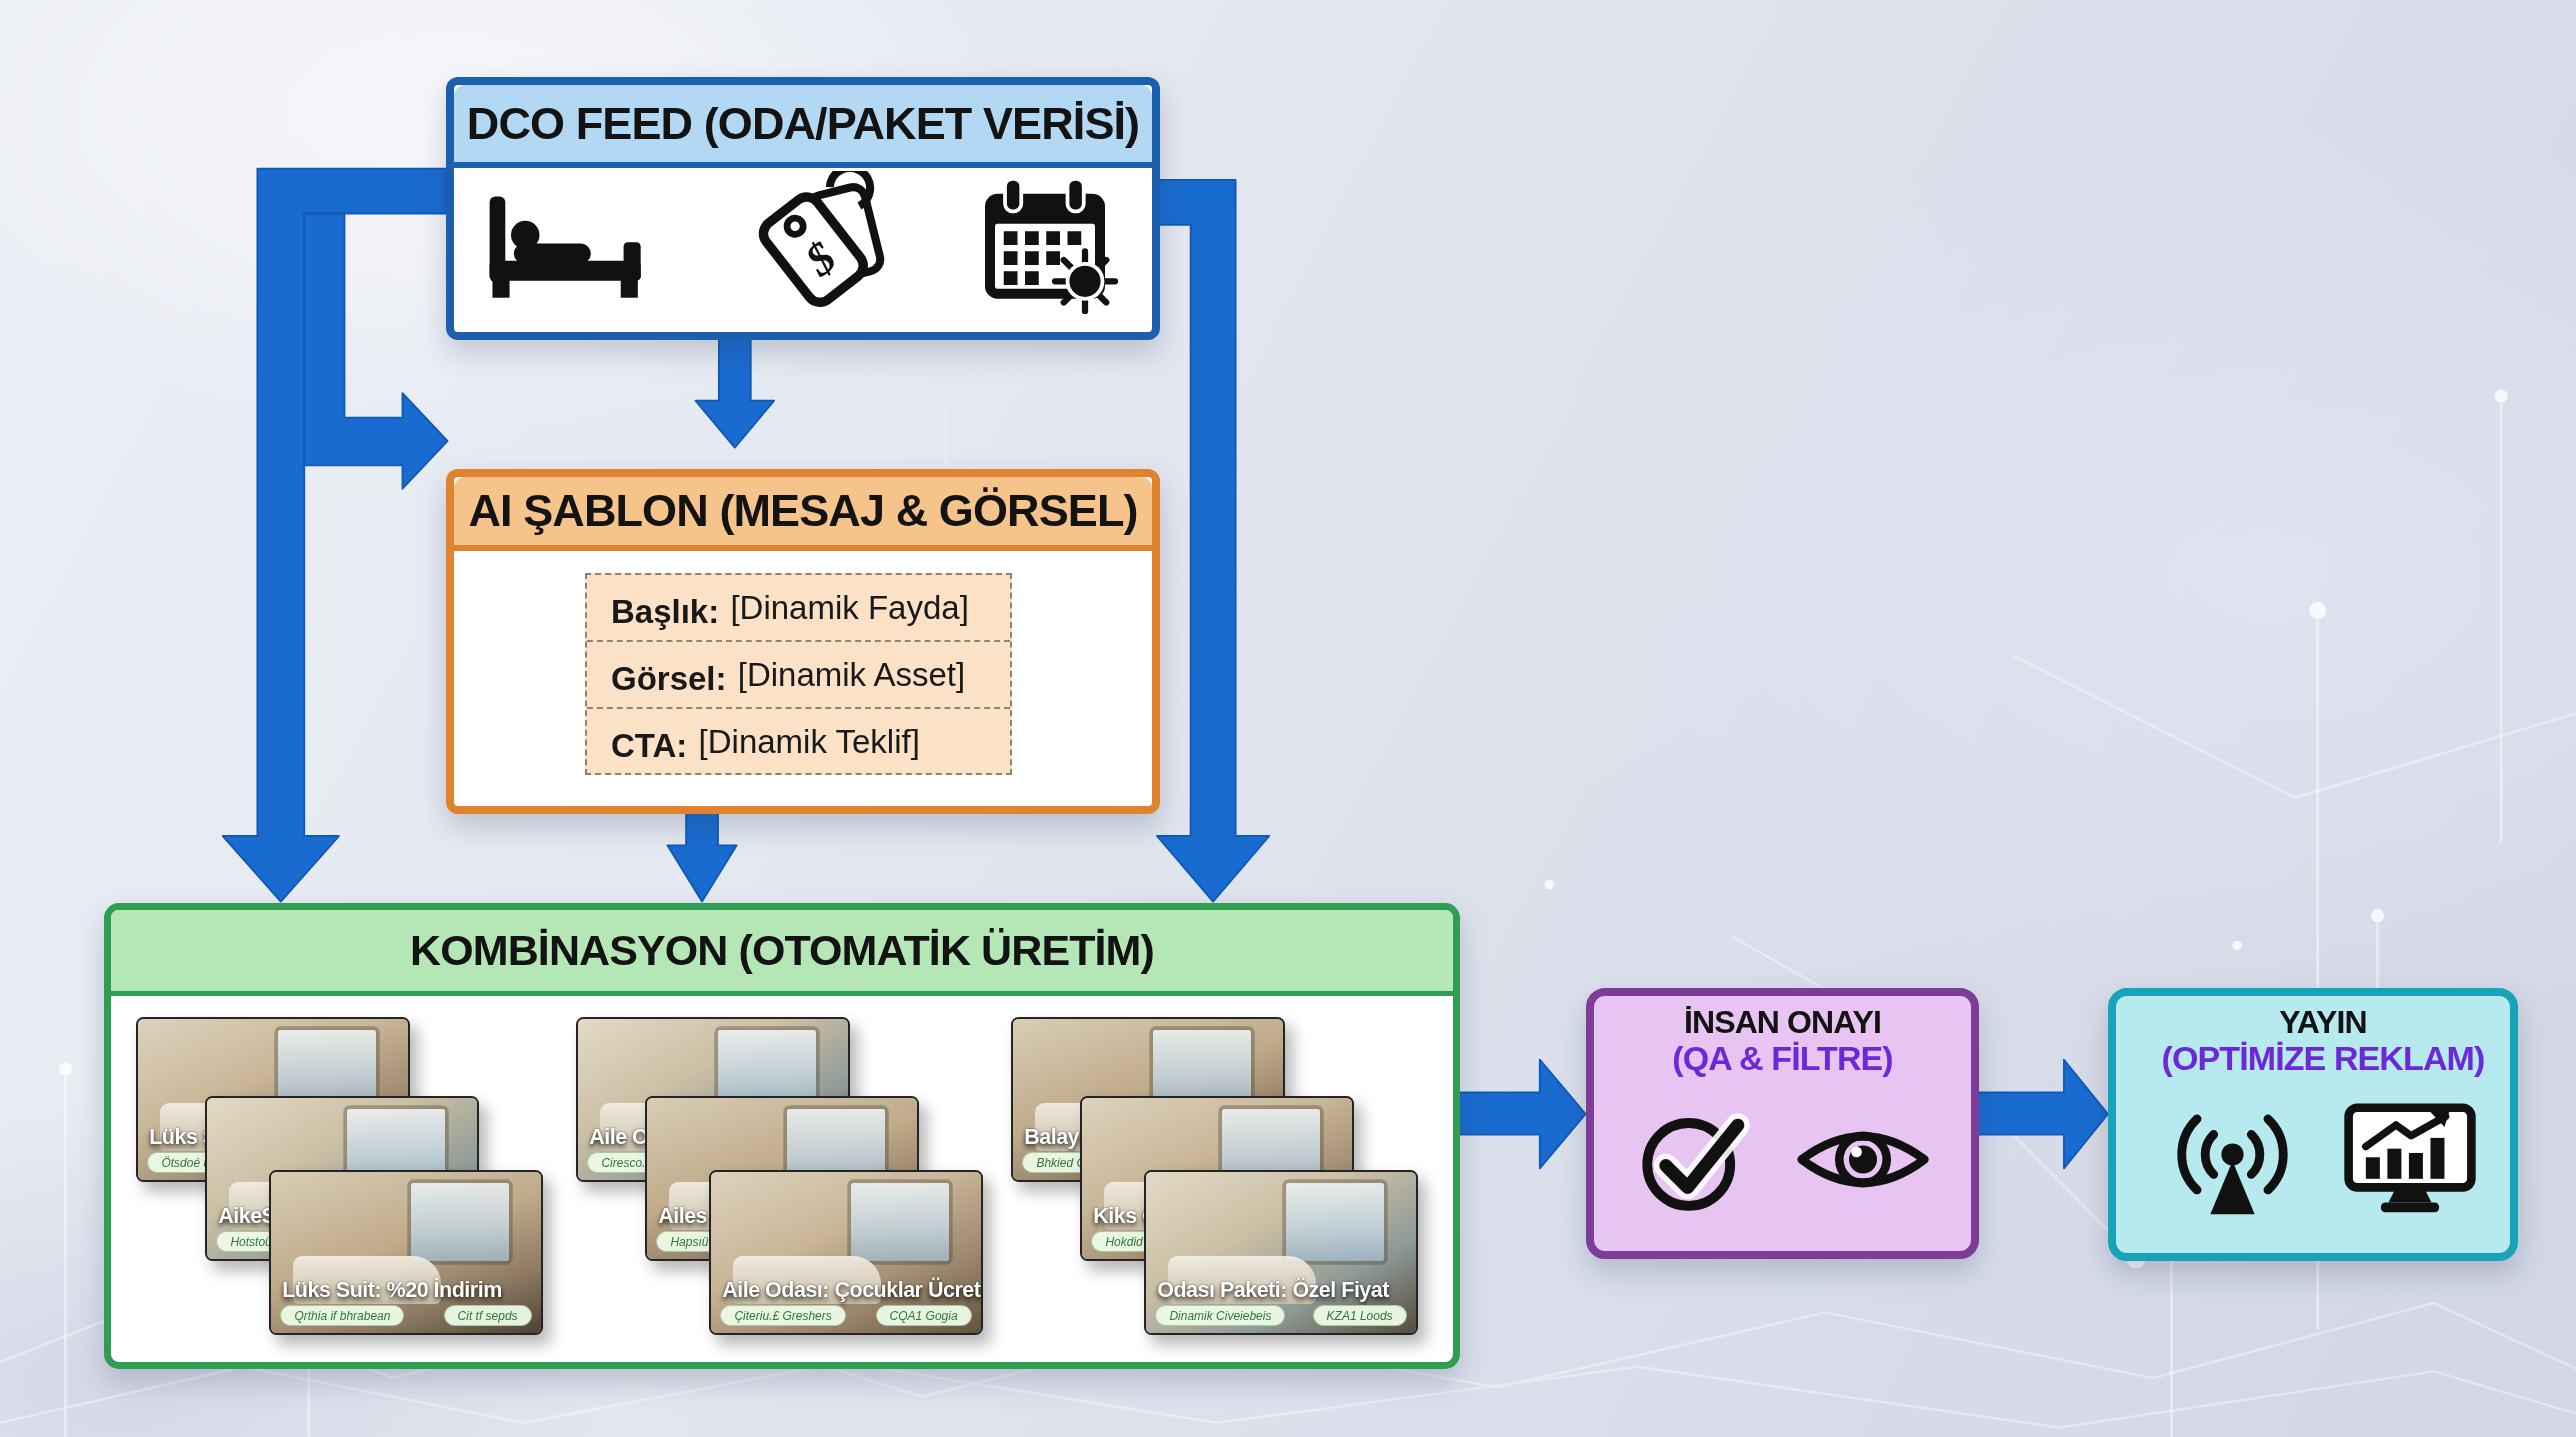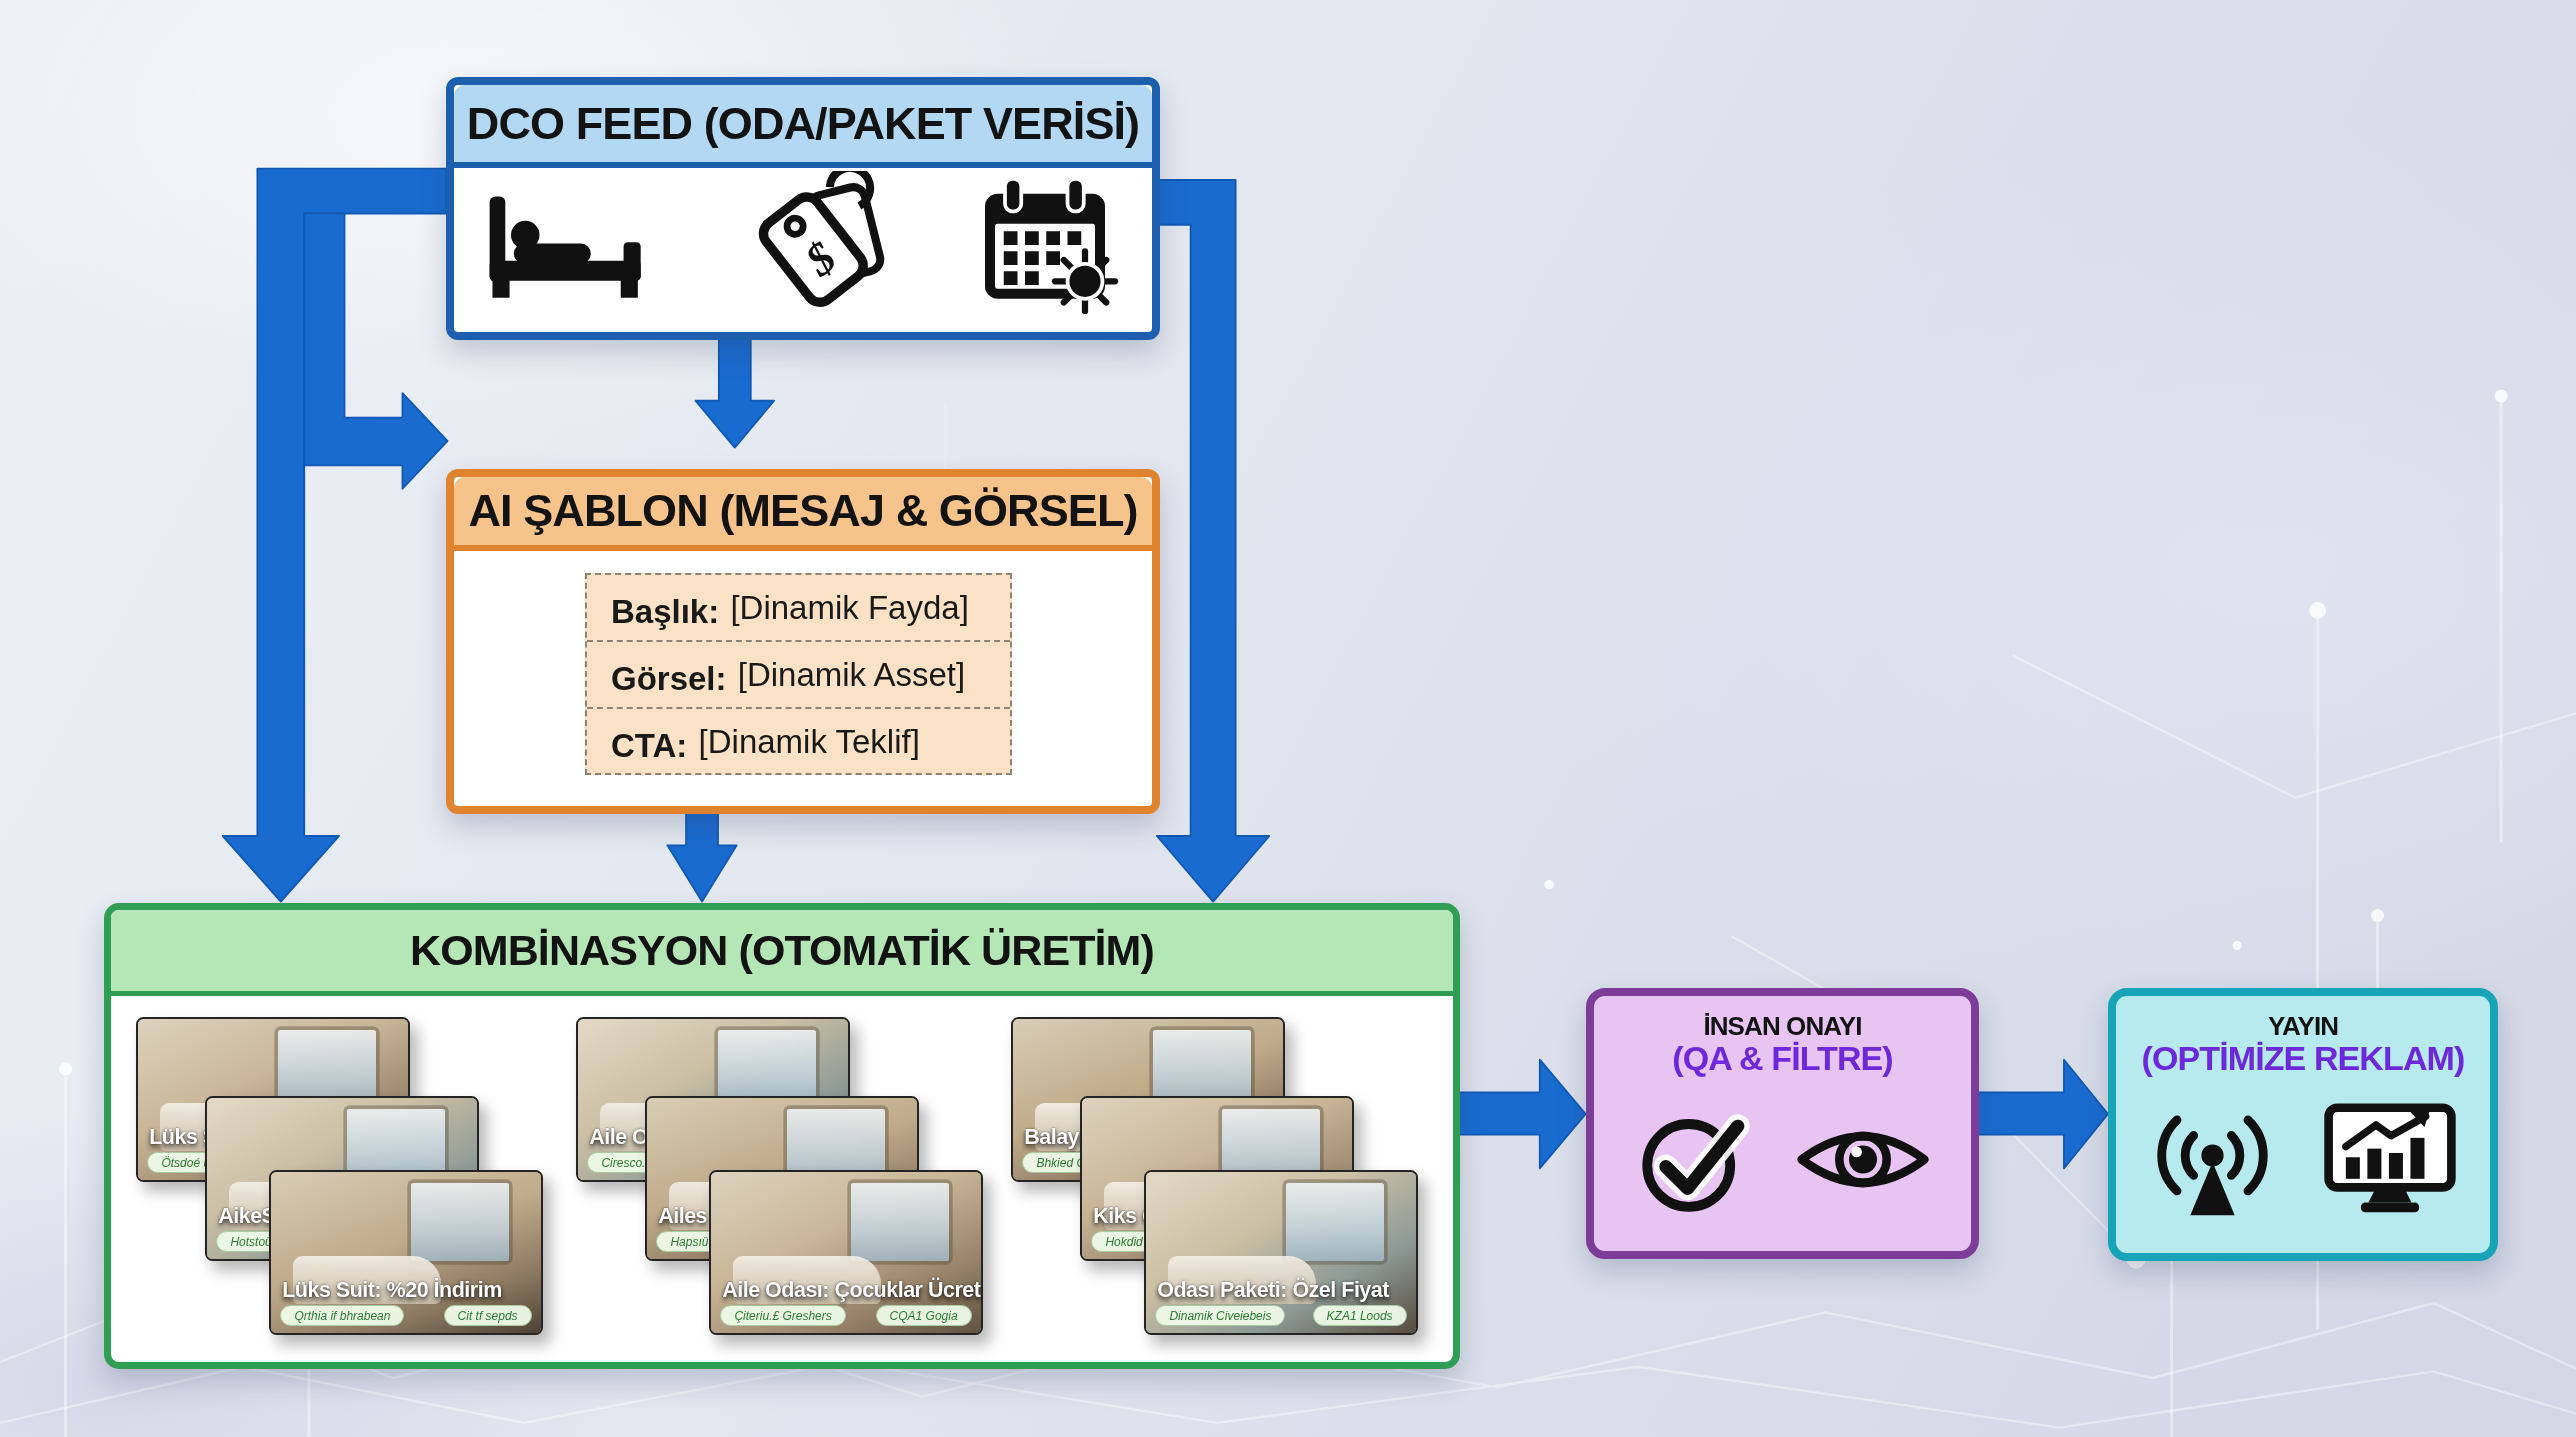--- a/index.html
+++ b/index.html
@@ -57,22 +57,22 @@
        white-space:nowrap;text-shadow:0 2.8px 5.6px rgba(0,0,0,.75),0 0 1.9px rgba(0,0,0,.6);}
   .pills{position:absolute;left:9.4px;right:9.4px;bottom:6.6px;display:flex;justify-content:space-between;align-items:center;}
   .pill{background:rgba(238,250,232,.95);color:#2c7a36;border:0.9px solid #a6cba0;border-radius:935px;
         padding:2.8px 13px;font-size:12px;font-style:italic;white-space:nowrap;filter:blur(0.4px);}
 
   
   .panel{display:flex;flex-direction:column;align-items:center;}
   .approval{left:1586px;top:988px;width:377px;height:255px;border:8.4px solid var(--approval-border,#7d3c98);
             background:var(--approval-bg,#e7c4f1);border-radius:19px;}
   .publish{left:2108px;top:988px;width:374px;height:257px;border:8.4px solid var(--publish-border,#17a3b8);
-           background:var(--publish-bg,#b7eaee);border-radius:19px;}
-  .panel .p-title{margin-top:17px;font-size:26px;font-weight:700;color:#131313;letter-spacing:-0.9px;line-height:1.05;}
+           background:var(--publish-bg,#b7eaee);border-radius:19px;padding-left:20px;}
+  .panel .p-title{margin-top:10px;font-size:32px;font-weight:700;color:#131313;letter-spacing:-0.9px;line-height:1.05;}
   .panel .p-sub{font-size:34px;font-weight:700;color:#6d28d9;letter-spacing:-0.9px;line-height:1.1;}
   .panel .p-icons{flex:1;display:flex;align-items:center;justify-content:center;gap:41px;padding-bottom:9.4px;}
 </style>
 </head>
 <body>
 
 <div class="canvas">
 
   <svg class="bg-net" width="2576" height="1438" viewBox="0 0 2752 1536">
     <g stroke="#ffffff" stroke-width="3" opacity="0.45">

